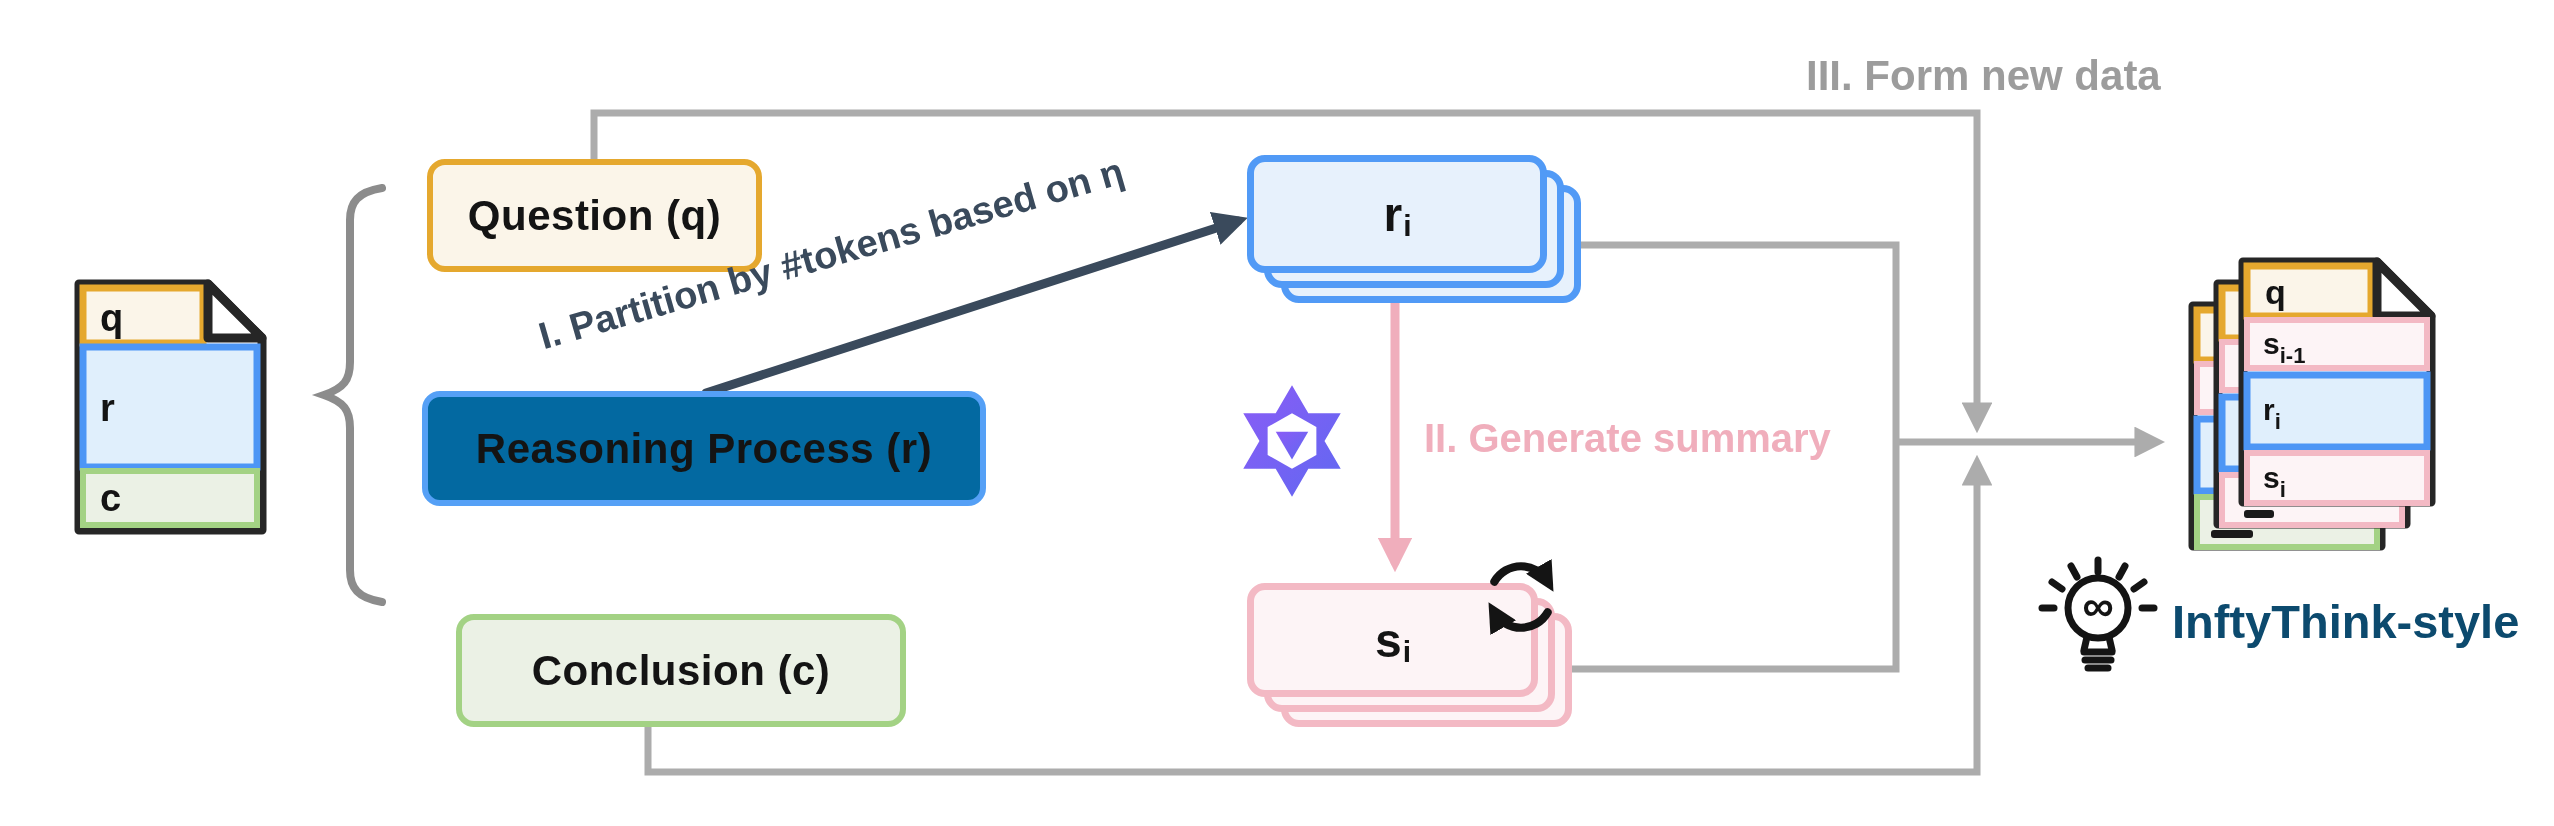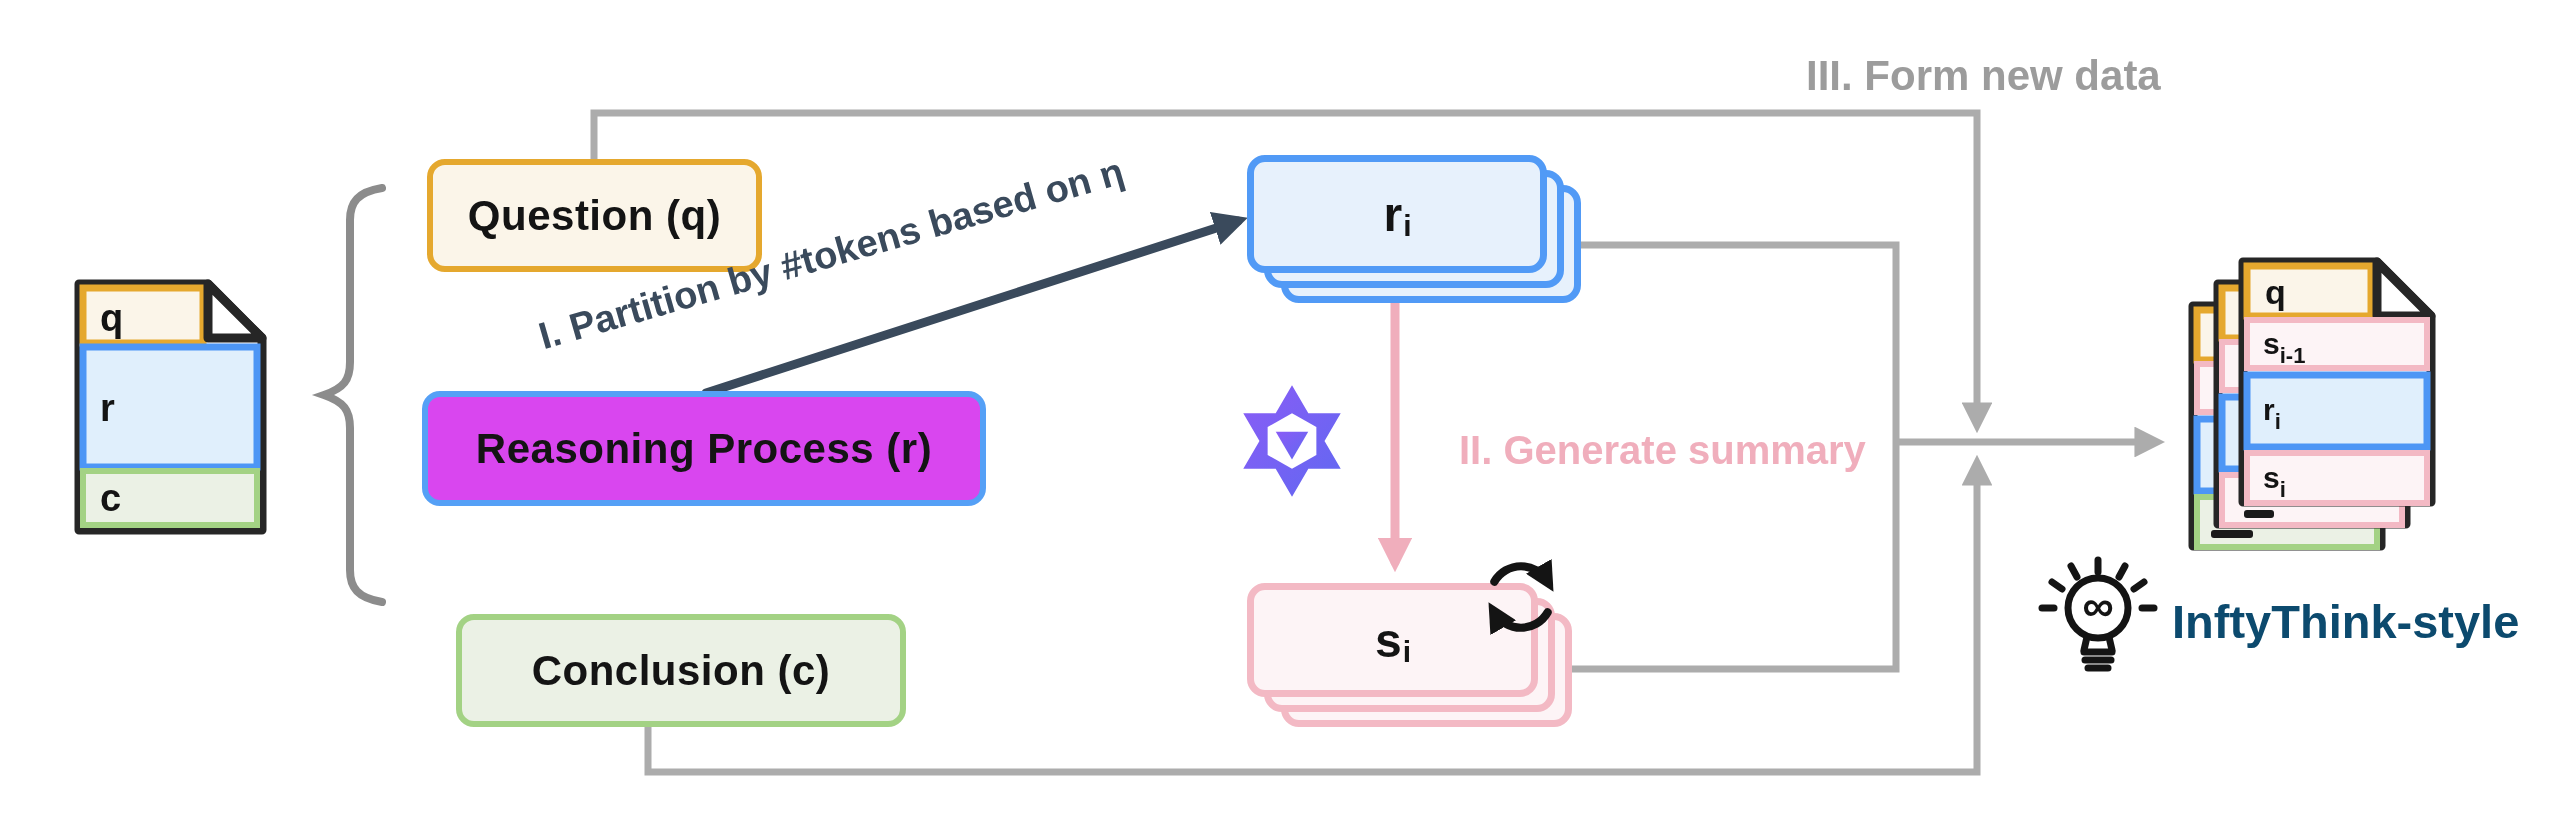--- a/index.html
+++ b/index.html
@@ -8,37 +8,37 @@
     font-family:"Liberation Sans","DejaVu Sans",sans-serif;overflow:hidden;
   }
   .layer{position:absolute;left:0;top:0;width:2554px;height:826px;pointer-events:none;}
   
   .lbox{
     position:absolute;box-sizing:border-box;border-radius:18px;
     display:flex;align-items:center;justify-content:center;
     font-weight:700;font-size:42px;color:#141414;letter-spacing:.5px;z-index:3;
   }
   .box-question{left:427px;top:159px;width:335px;height:113px;background:#FBF5E9;border:6px solid #E5A82E;}
-  .box-reasoning{left:422px;top:391px;width:564px;height:115px;background:#d946ef;border:6px solid #55A0F6;}
+  .box-reasoning{left:422px;top:391px;width:564px;height:115px;background:#0369a1;border:6px solid #55A0F6;}
   .box-conclusion{left:424px;top:614px;width:450px;height:113px;background:#EBF1E5;border:6px solid #A3D284;margin-left:32px;}
   
   .card{position:absolute;box-sizing:border-box;border-radius:18px;}
   .card.blue{background:#E7F1FC;border:7px solid #519AF6;}
   .card.pink{background:#FDF4F6;border:7px solid #F3B9C4;}
   .card-label{
     position:absolute;width:100%;height:100%;display:flex;align-items:center;justify-content:center;
     font-weight:700;font-size:48px;color:#141414;
   }
   .card-label sub{font-size:30px;vertical-align:baseline;position:relative;top:12px;left:1px;}
   
   .flabel{position:absolute;font-weight:700;white-space:nowrap;z-index:4;}
   .vanilla-label{left:17px;top:563px;width:300px;text-align:center;font-size:47px;color:#111;}
   .infty-label{left:2172px;top:594px;font-size:47px;color:#0c4a6e;}
   .step1{left:540px;top:316px;font-size:38px;color:#3A4A5C;transform:rotate(-16deg);transform-origin:0 50%;}
-  .step2{left:1424px;top:428px;font-size:40px;color:#F0AEBC;margin-left:35px;}
+  .step2{left:1424px;top:416px;font-size:40px;color:#F0AEBC;}
   .step3{left:1806px;top:52px;font-size:42px;color:#9C9C9C;}
   .icon{position:absolute;z-index:5;}
   svg text{font-family:"Liberation Sans","DejaVu Sans",sans-serif;font-weight:700;fill:#141414;}
   .svg-sub{font-size:22px;}
 </style>
 </head>
 <body>
 
 <div class="canvas">
 

